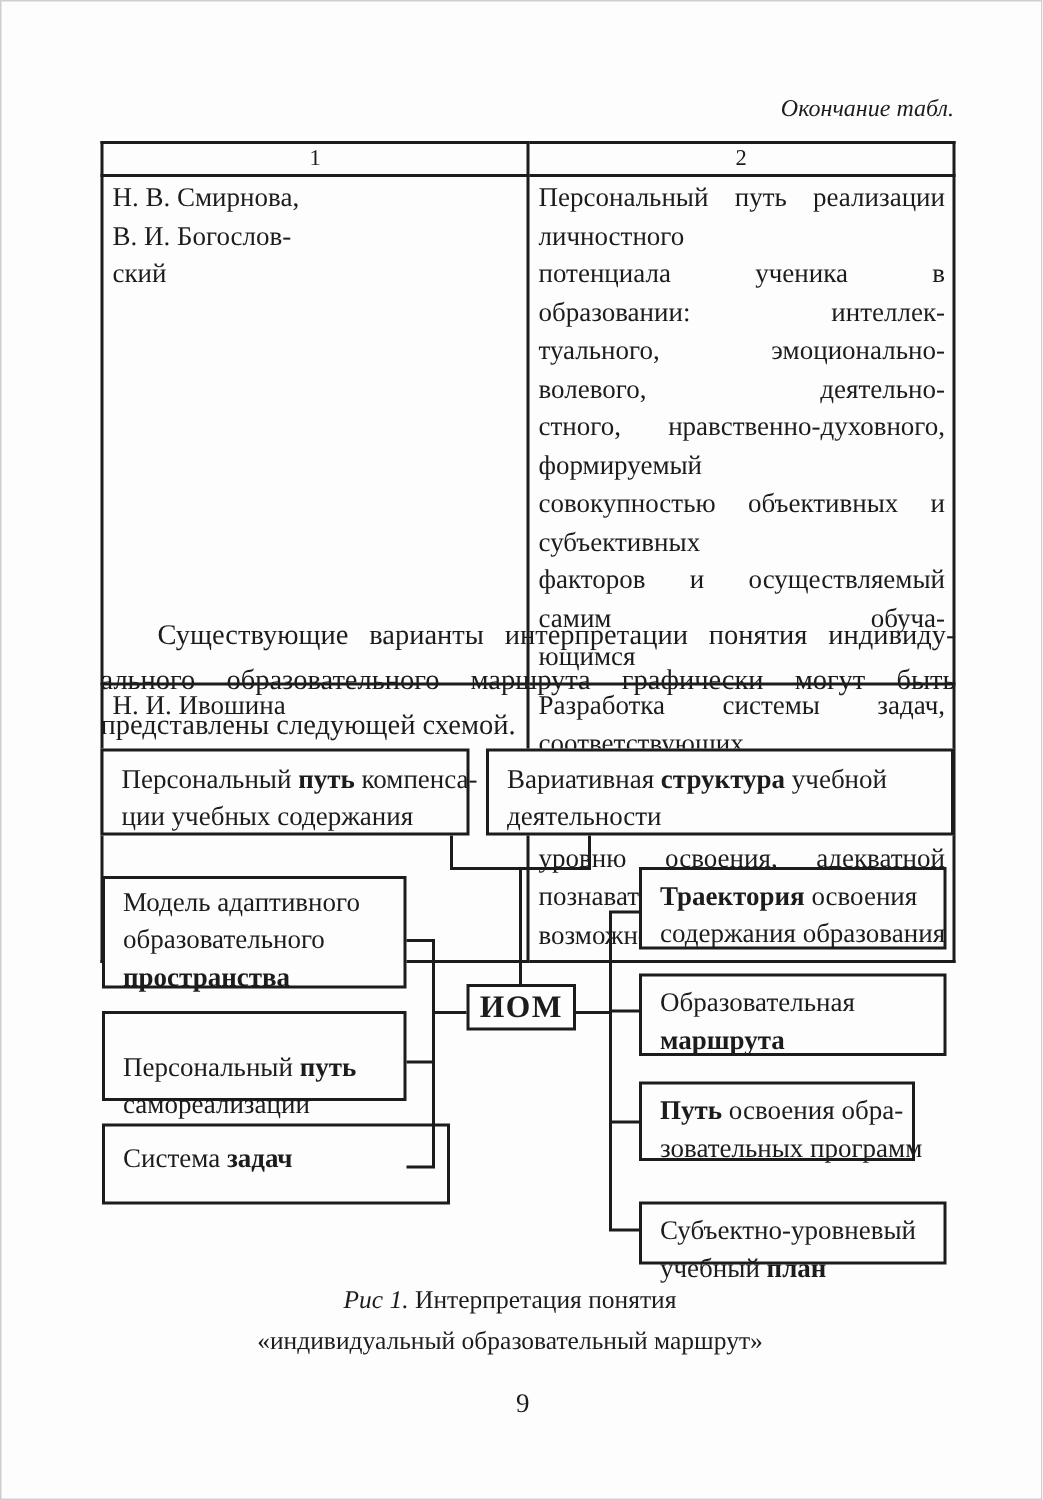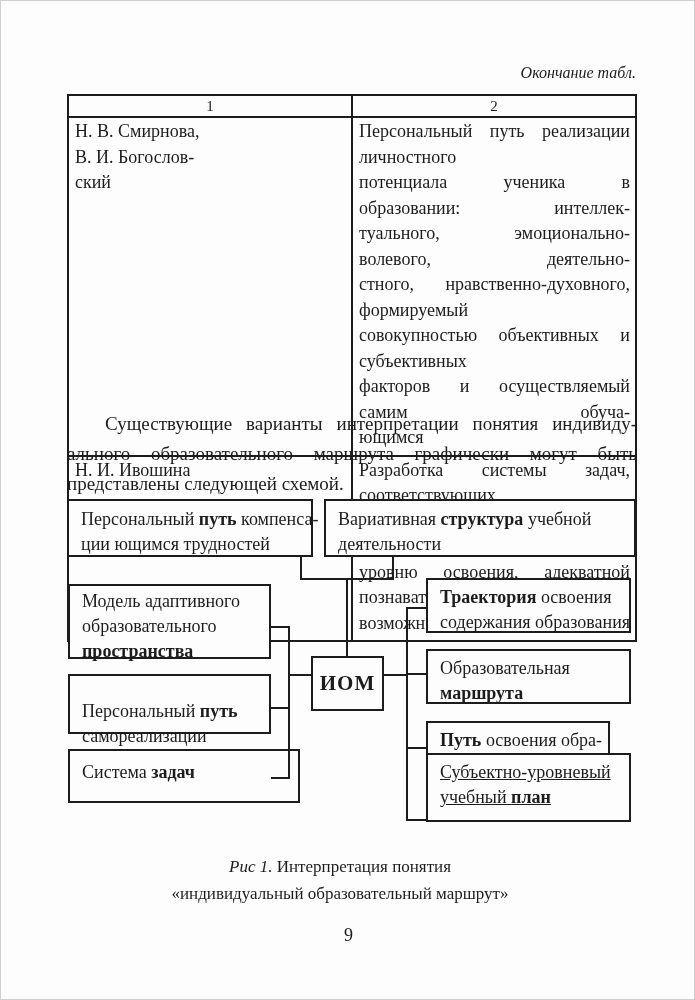--- a/index.html
+++ b/index.html
@@ -62,28 +62,28 @@
     font-size:18px;line-height:25px;
     padding:5px 0 0 12px;background:var(--paper);
   }
   .dbox .ln{white-space:nowrap;}
   .b-topleft {left:66px;top:498px;width:246px;height:58px;padding-top:6px;}
   .b-topright{left:323px;top:498px;width:312px;height:58px;padding-top:6px;}
   .b-left1{left:67px;top:583px;width:203px;height:75px;padding-top:3px;}
   .b-left2{left:67px;top:673px;width:203px;height:60px;padding-top:23px;}
   .b-left3{left:67px;top:748px;width:232px;height:54px;padding-top:9px;}
   .b-iom{
-    left:310px;top:655px;width:73px;height:55px;padding:0;
+    left:310px;top:655px;width:73px;height:31px;padding:0;
     display:flex;align-items:center;justify-content:center;
     font-size:21px;letter-spacing:1px;
   }
   .b-right1{left:425px;top:577px;width:205px;height:55px;}
   .b-right2{left:425px;top:648px;width:205px;height:55px;}
   .b-right3{left:425px;top:720px;width:184px;height:53px;}
-  .b-right4{left:425px;top:752px;width:205px;height:69px;text-decoration:underline;}
+  .b-right4{left:425px;top:800px;width:205px;height:42px;}
 
   .cl{position:absolute;background:var(--ink);}
   
   .cl-v-topleft {left:299px;top:556px;width:2px;height:23px;}
   .cl-v-topright{left:391px;top:556px;width:2px;height:23px;}
   .cl-h-bracket {left:299px;top:577px;width:94px;height:2px;}
   .cl-v-center  {left:345px;top:579px;width:2px;height:76px;}
   
   .cl-v-leftbus {left:287px;top:625px;width:2px;height:153px;}
   .cl-h-left1   {left:270px;top:625px;width:17px;height:2px;}
@@ -156,21 +156,21 @@
   <div class="paragraph jlines">
       <div class="ln">Существующие варианты интерпретации понятия индивиду-</div>
       <div class="ln">ального образовательного маршрута графически могут быть</div>
       <div class="ln">представлены следующей схемой.</div>
     </div>
 
   <div class="diagram">
 
     <div class="dbox b-topleft">
         <div class="ln"><span>Персональный </span><span class="b">путь</span><span> компенса-</span></div>
-        <div class="ln"><span>ции ющимся трудностей</span></div>
+        <div class="ln"><span>ции учебных содержания</span></div>
       </div>
     <div class="dbox b-topright">
         <div class="ln"><span>Вариативная </span><span class="b">структура</span><span> учебной</span></div>
         <div class="ln"><span>деятельности</span></div>
       </div>
 
     <div class="dbox b-left1">
         <div class="ln"><span>Модель адаптивного</span></div>
         <div class="ln"><span>образовательного</span></div>
         <div class="ln"><span class="b">пространства</span></div>

